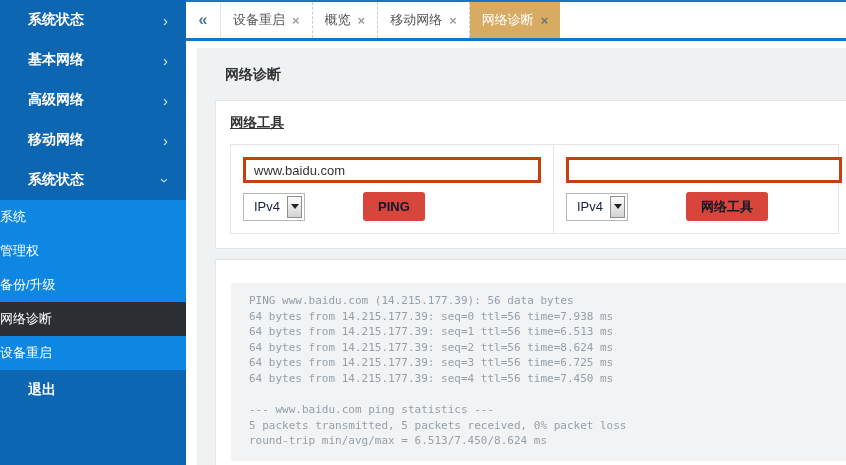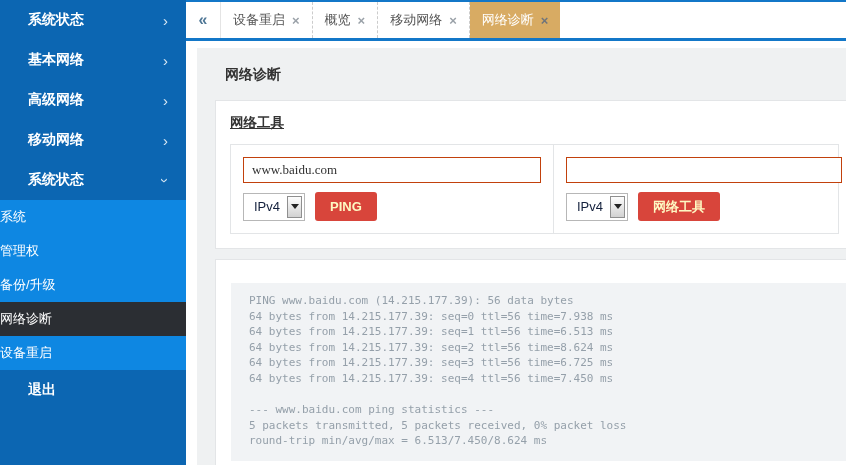--- a/index.html
+++ b/index.html
@@ -64,44 +64,44 @@
   }
   .panel.tools { margin-top:16px; padding:13px 14px 14px; }
   .section-title { font-size:13.5px; font-weight:bold; color:#333; margin-bottom:12px;text-decoration:underline; }
 
   .form-table { border:1px solid #e3e5e7; display:flex; }
   .cell { padding:12px; }
   .cell.left { width:392px; border-right:1px solid #e3e5e7; }
   .cell.right { flex:1 1 auto; min-width:300px; }
 
   .host-input {
-    display:block; width:298px; height:26px; border:1px solid #c2410c;
+    display:block; width:298px; height:26px; border:3px solid #c2410c;
     background:#fff; font-size:13px; color:#333; padding:0 8px;
-    font-family:Liberation Serif, serif; outline:none;
+    font-family:Liberation Sans, sans-serif; outline:none;
   }
   .cell.right .host-input { width:100%; }
-  .form-row { margin-top:9px; display:flex; align-items:center; }
+  .form-row { margin-top:9px; display:flex; align-items:center;gap:48px; }
 
   .select {
     position:relative; width:62px; height:28px; border:1px solid #b7b7b7;
     background:#fff; display:flex; align-items:center; padding-left:10px;
     font-size:13px; color:#14213d; cursor:pointer;
   }
   .select .arrow-box {
     position:absolute; right:2px; top:2px; bottom:2px; width:15px;
     border:1px solid #8f8f8f; background:linear-gradient(#fdfdfd,#d2d2d2);
     display:flex; align-items:center; justify-content:center;
   }
   .select .arrow-box .tri {
     width:0; height:0; border-left:4px solid transparent;
     border-right:4px solid transparent; border-top:5px solid #222;
   }
   .btn-red {
     margin-left:10px; height:29px; padding:0 15px; border:none;
-    background:#d8453b; color:#fef9c3; font-weight:bold; font-size:13px;
+    background:#d8453b; color:#0f172a; font-weight:bold; font-size:13px;
     border-radius:3px; cursor:pointer;
     font-family:"Liberation Sans","DejaVu Sans",sans-serif;
   }
 
   .panel.output { margin-top:10px; padding:23px 15px 15px; height:260px; }
   .console {
     background:#f1f3f5; margin-right:-16px; padding:10px 10px 12px 18px;
     font-family:"DejaVu Sans Mono","Liberation Mono",monospace;
     font-size:11px; line-height:15.6px; color:#95a0aa; white-space:pre;
     min-height:167px;

